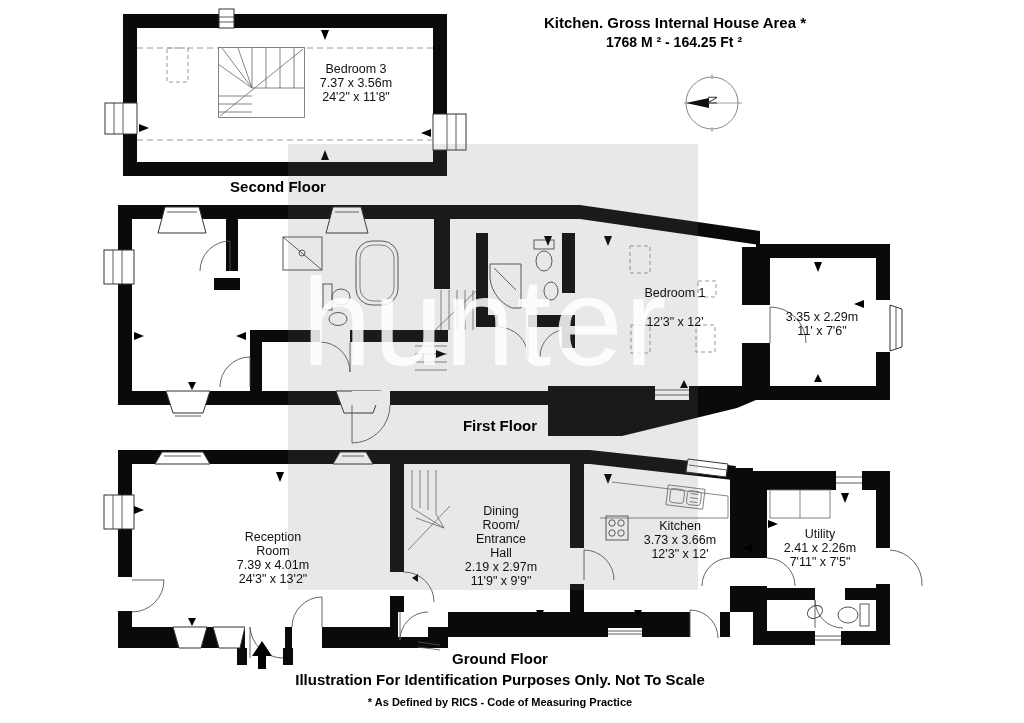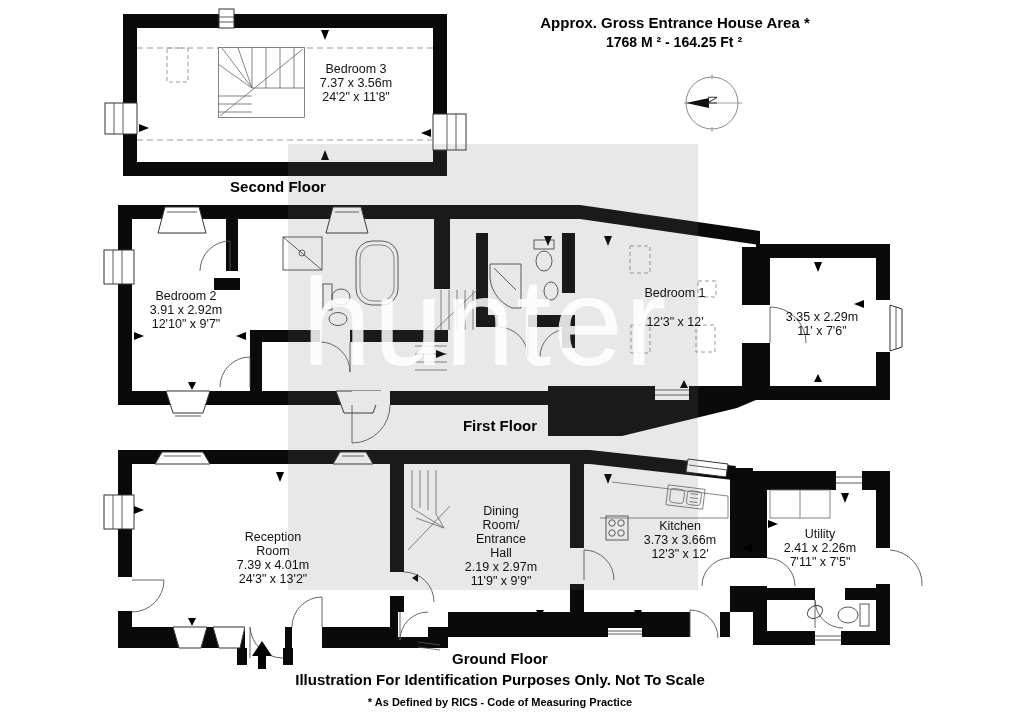--- a/index.html
+++ b/index.html
@@ -311,37 +311,32 @@
     <line x1="712" y1="74" x2="712" y2="79" stroke="#888" stroke-width="0.8"></line>
     <line x1="712" y1="127" x2="712" y2="132" stroke="#888" stroke-width="0.8"></line>
     <polygon points="686,103 709,98 709,108" fill="#111"></polygon>
   </g>
 </svg>
 
   <div id="watermark">
     <div class="wline" id="wm1">hunter</div>
   </div>
 
-  <div class="lbl bold15" style="left:675px;top:16px;">Approx. Gross Entrance House Area *</div>
+  <div class="lbl bold15" style="left:675px;top:16px;">Kitchen. Gross Internal House Area *</div>
   <div class="lbl bold14" style="left:674px;top:35px;">1768 M ²  -  164.25 Ft ²</div>
 
   <div id="compass-n">N</div>
 
   <div class="lbl" style="left:356px;top:62px;">
     <div>Bedroom 3</div>
     <div>7.37 x 3.56m</div>
     <div>24'2" x 11'8"</div>
   </div>
   <div class="lbl bold15" style="left:278px;top:180px;">Second Floor</div>
 
-  <div class="lbl" style="left:186px;top:289px;">
-    <div>Bedroom 2</div>
-    <div>3.91 x 2.92m</div>
-    <div>12'10" x 9'7"</div>
-  </div>
   <div class="lbl" style="left:675px;top:286px;">
     <div>Bedroom 1</div>
     <div class="gaptop">12'3" x 12'</div>
   </div>
   <div class="lbl" style="left:822px;top:310px;">
     <div>3.35 x 2.29m</div>
     <div>11' x 7'6"</div>
   </div>
   <div class="lbl bold15" style="left:500px;top:419px;">First Floor</div>
 

